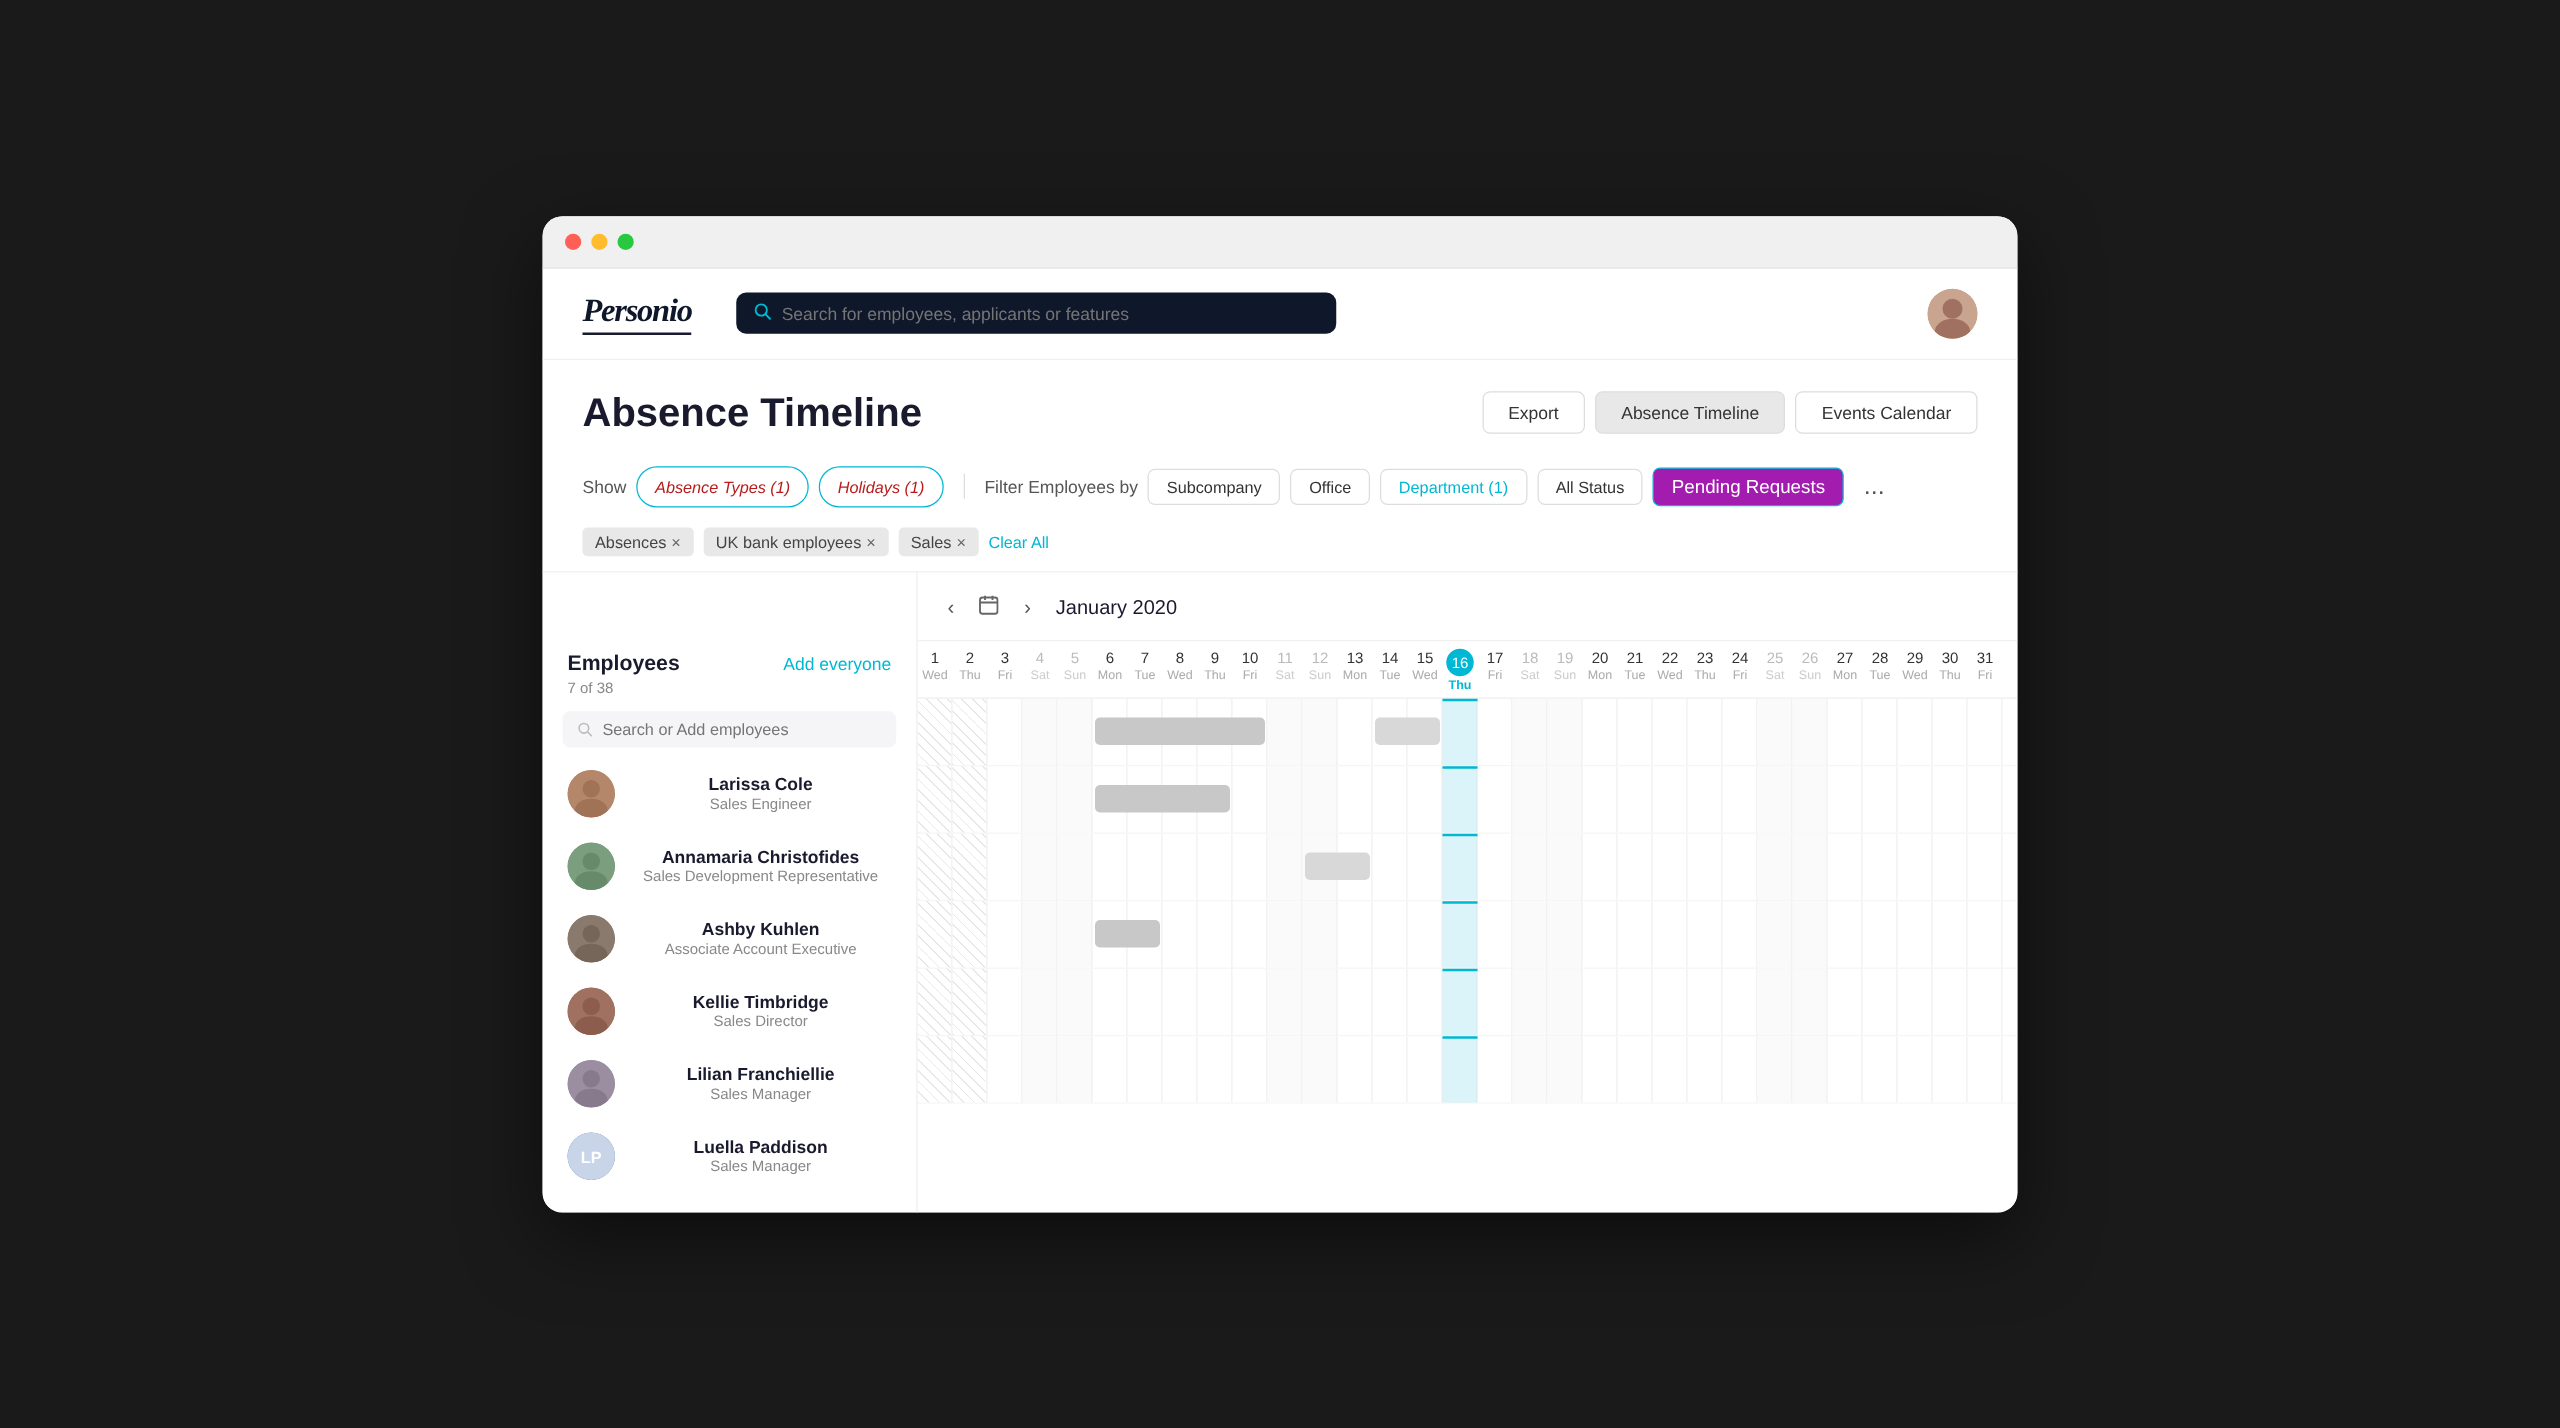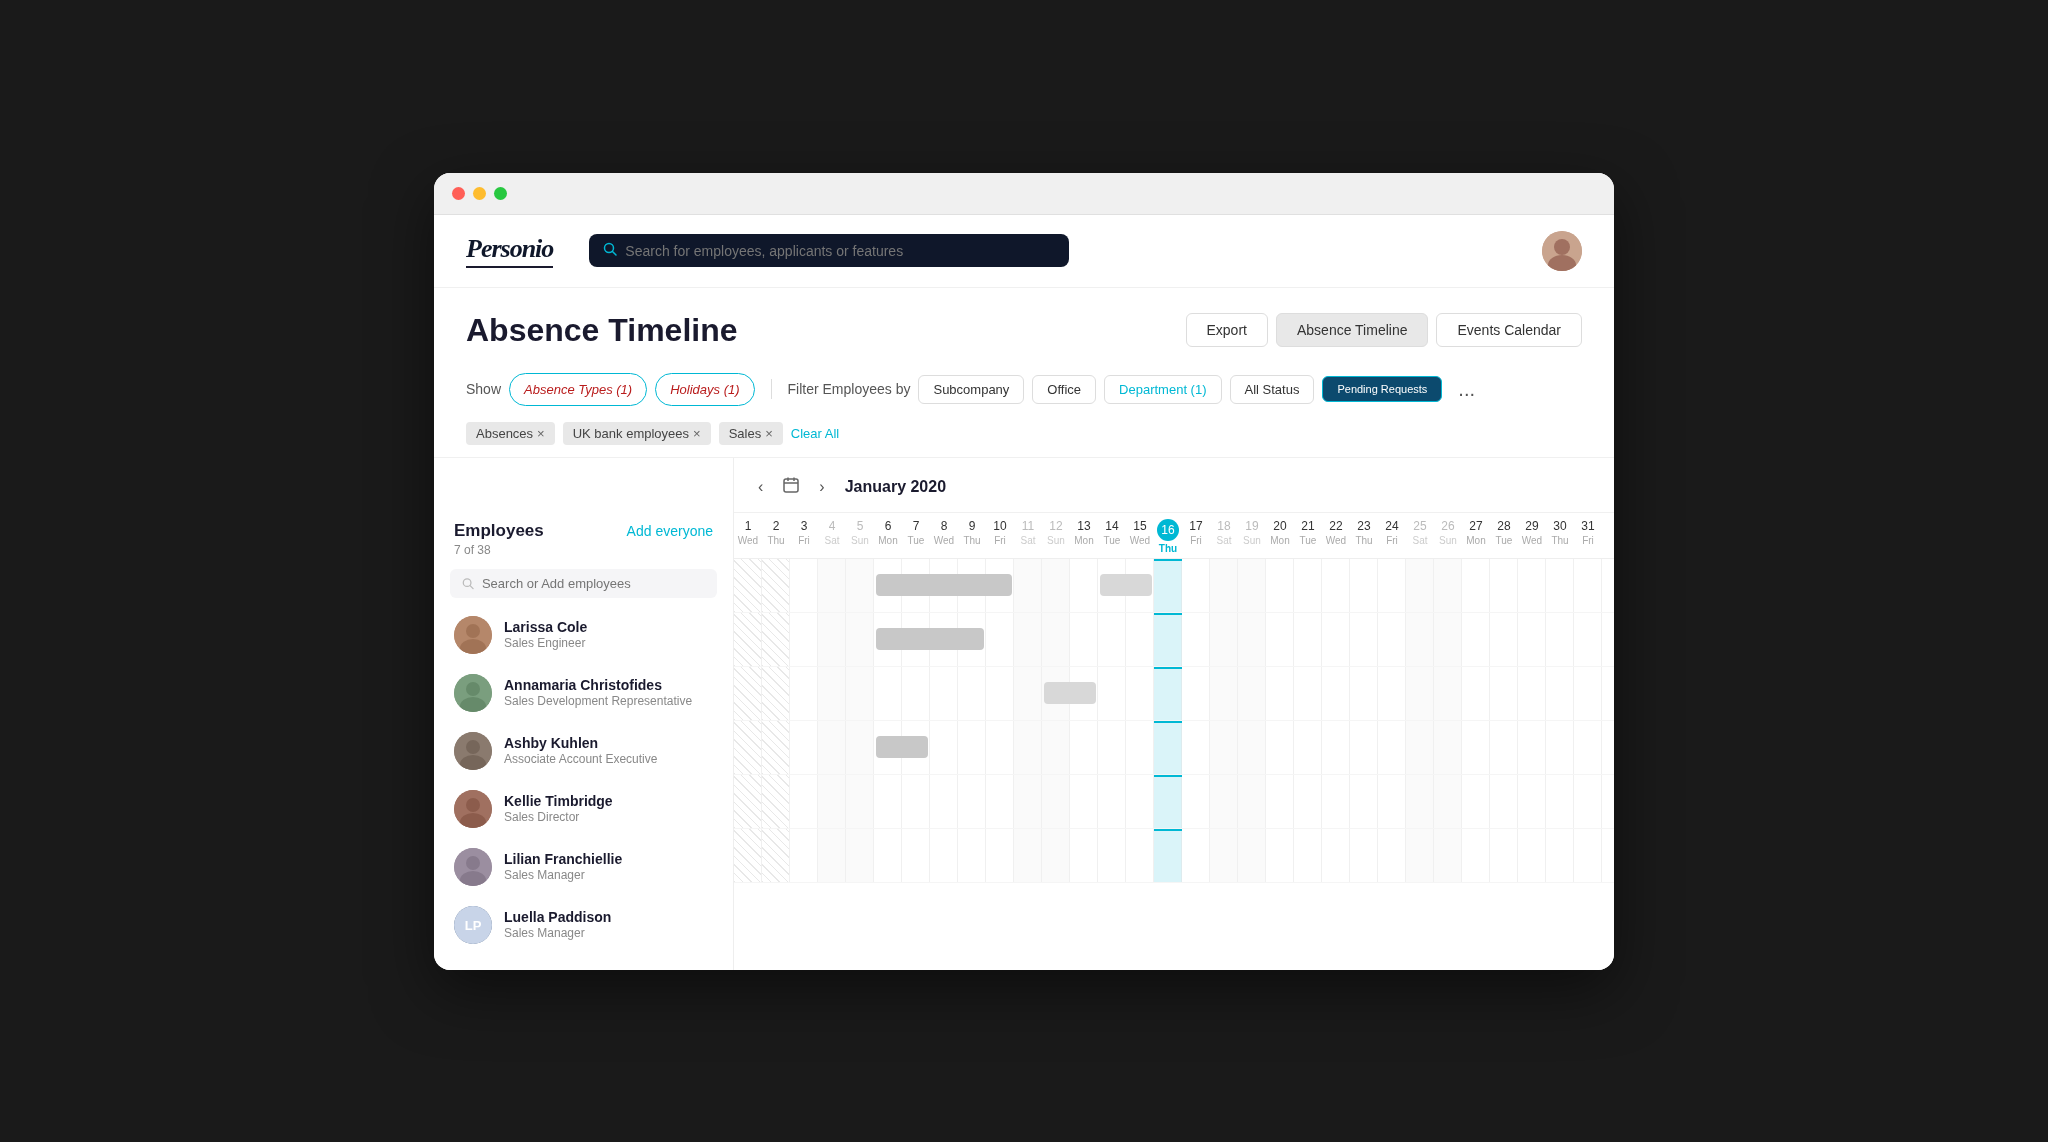--- a/index.html
+++ b/index.html
@@ -176,26 +176,26 @@
       padding: 6px 14px;
       font-size: 13px;
       color: #333;
       cursor: pointer;
       background: #fff;
     }
     .filter-btn.cyan-text {
       color: #00b8d4;
     }
     .filter-btn-pending {
-      background: #0c4a6e;
+      background: #a21caf;
       color: #fff;
       border: 1px solid #00b8d4;
       border-radius: 6px;
       padding: 6px 14px;
-      font-size: 11px;
+      font-size: 15px;
       cursor: pointer;
     }
     .filter-dots {
       font-size: 20px;
       color: #555;
       cursor: pointer;
       padding: 4px 8px;
     }
     
     .tag-row {
@@ -278,20 +278,21 @@
       width: 100%;
     }
     .emp-list {
       list-style: none;
     }
     .emp-item {
       display: flex;
       align-items: center;
       padding: 10px 20px;
       gap: 12px;
+      text-align: center;
     }
     .emp-avatar {
       width: 38px; height: 38px;
       border-radius: 50%;
       background: #ddd;
       display: flex;
       align-items: center;
       justify-content: center;
       font-size: 13px;
       font-weight: 600;
@@ -326,21 +327,21 @@
       background: none;
       border: none;
       cursor: pointer;
       font-size: 16px;
       color: #555;
       padding: 4px 8px;
       border-radius: 4px;
     }
     .cal-title {
       font-size: 16px;
-      font-weight: 700;
+      font-weight: 400;
       color: #1a1a2e;
     }
     .cal-icon {
       font-size: 16px;
       color: #555;
       cursor: pointer;
     }
     
     .cal-grid {
       overflow-x: auto;

